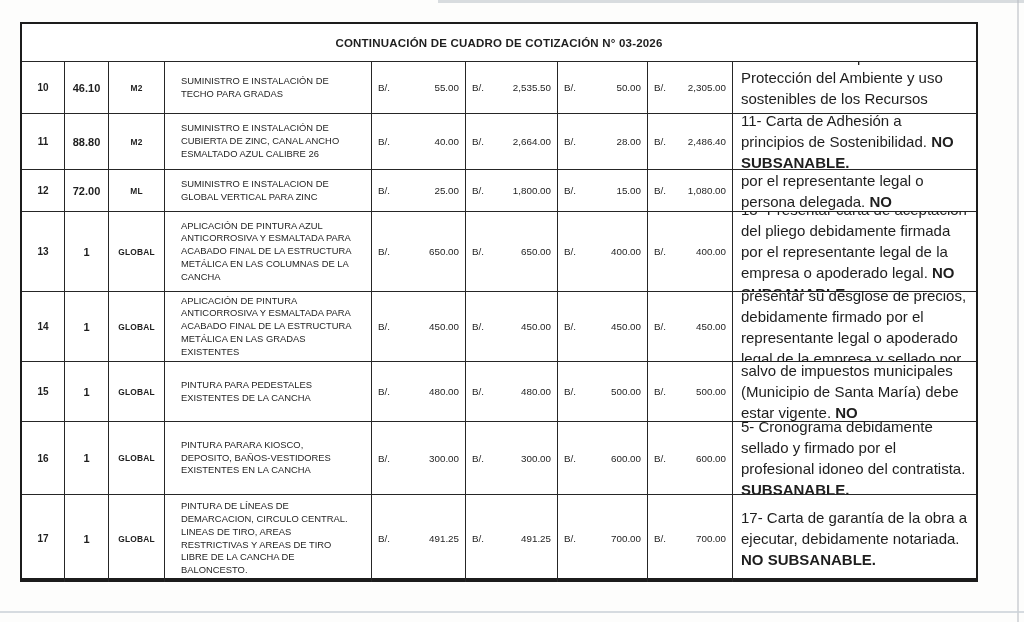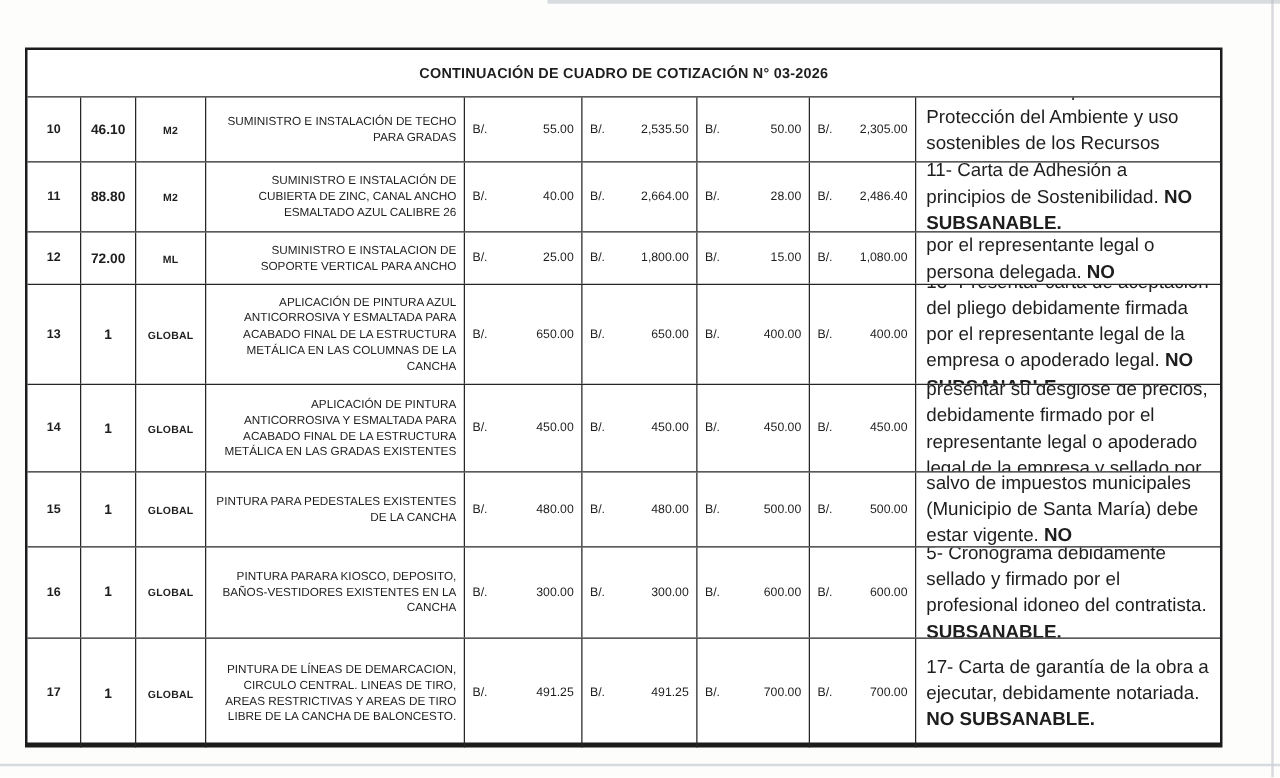--- a/index.html
+++ b/index.html
@@ -9,40 +9,40 @@
     font-family:"Liberation Sans","DejaVu Sans",sans-serif;
     color:#1e1e1e;
     -webkit-font-smoothing:antialiased;
   }
   
   .artifact-top{position:absolute;left:438px;top:0;width:586px;height:3px;background:#ced3d7;opacity:.8;}
   .artifact-right{position:absolute;left:1017px;top:0;width:2px;height:622px;background:#b9bec3;opacity:.55;}
   .artifact-bottom{position:absolute;left:0;top:611px;width:1024px;height:2px;background:#ccd2d8;opacity:.8;}
 
   .sheet{
-    position:absolute;left:20px;top:38px;width:958px;height:560px;
+    position:absolute;left:20px;top:22px;width:958px;height:560px;
     border:2px solid #1c1c1c;border-bottom-width:4px;
     box-sizing:border-box;background:#fff;
   }
   .title-row{
     height:37px;display:flex;align-items:center;justify-content:center;
     font-size:11.5px;font-weight:bold;letter-spacing:.2px;
     box-sizing:border-box;
   }
   .row{display:flex;box-sizing:border-box;border-top:1.5px solid #262626;}
   .cell{
     box-sizing:border-box;border-left:1.5px solid #262626;
     display:flex;align-items:center;justify-content:center;
     overflow:hidden;
   }
   .cell:first-child{border-left:none;}
   .c-item {width:42px; font-weight:bold;font-size:10px;}
   .c-qty  {width:44px; font-weight:bold;font-size:11px;}
   .c-unit {width:56px; font-weight:bold;font-size:8.4px;letter-spacing:.2px;}
-  .c-desc {width:207px;font-size:9.4px;text-align:right;line-height:1.35;padding:3px 6px;}
+  .c-desc {width:207px;font-size:9.4px;text-align:left;line-height:1.35;padding:3px 16px;}
   .c-price{font-size:9.8px;justify-content:space-between;padding:0 6px;}
   .c-p1{width:94px;} .c-p2{width:92px;} .c-p3{width:90px;} .c-p4{width:85px;}
   .c-note {flex:1;font-size:15px;line-height:1.4;justify-content:flex-end;text-align:left;padding:3px 8px;}
   .c-note .b{font-weight:bold;}
   .c-note .inner{display:inline;}
   .amt{text-align:right;}
 </style>
 </head>
 <body>
 
@@ -104,21 +104,21 @@
     <div class="cell c-note">
       <div class="inner">
         <span>11- Carta de Adhesión a principios de Sostenibilidad. </span><span class="b">NO SUBSANABLE.</span>
       </div>
     </div>
   </div>
       <div class="row" style="height: 42px;">
     <div class="cell c-item">12</div>
     <div class="cell c-qty">72.00</div>
     <div class="cell c-unit">ML</div>
-    <div class="cell c-desc">SUMINISTRO E INSTALACION DE SOPORTE VERTICAL PARA ANCHO</div>
+    <div class="cell c-desc">SUMINISTRO E INSTALACION DE GLOBAL VERTICAL PARA ZINC</div>
     <div class="cell c-price c-p1">
       <span class="cur">B/.</span>
       <span class="amt">25.00</span>
     </div>
     <div class="cell c-price c-p2">
       <span class="cur">B/.</span>
       <span class="amt">1,800.00</span>
     </div>
     <div class="cell c-price c-p3">
       <span class="cur">B/.</span>

